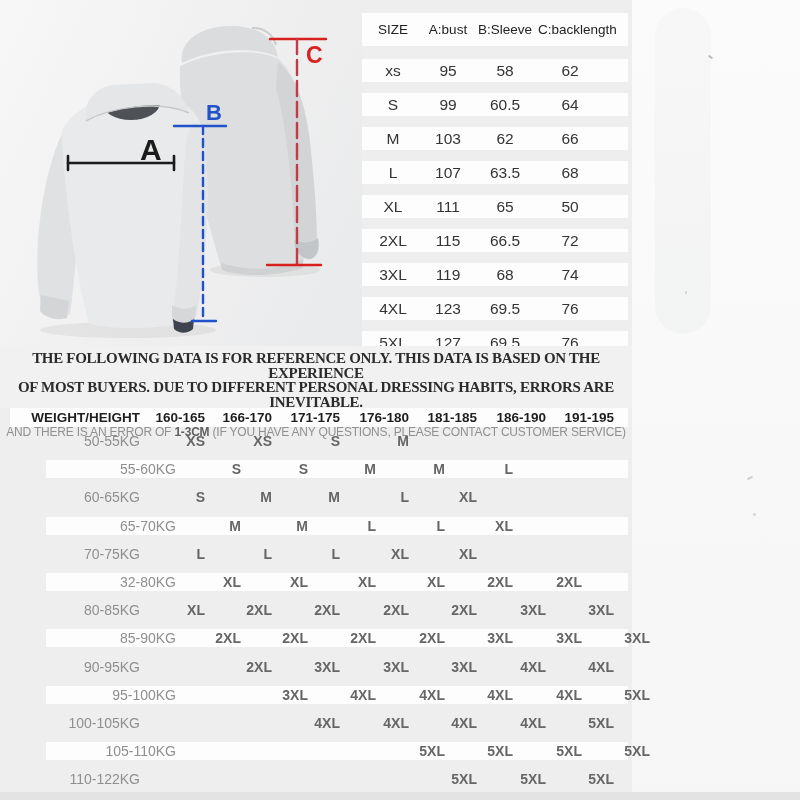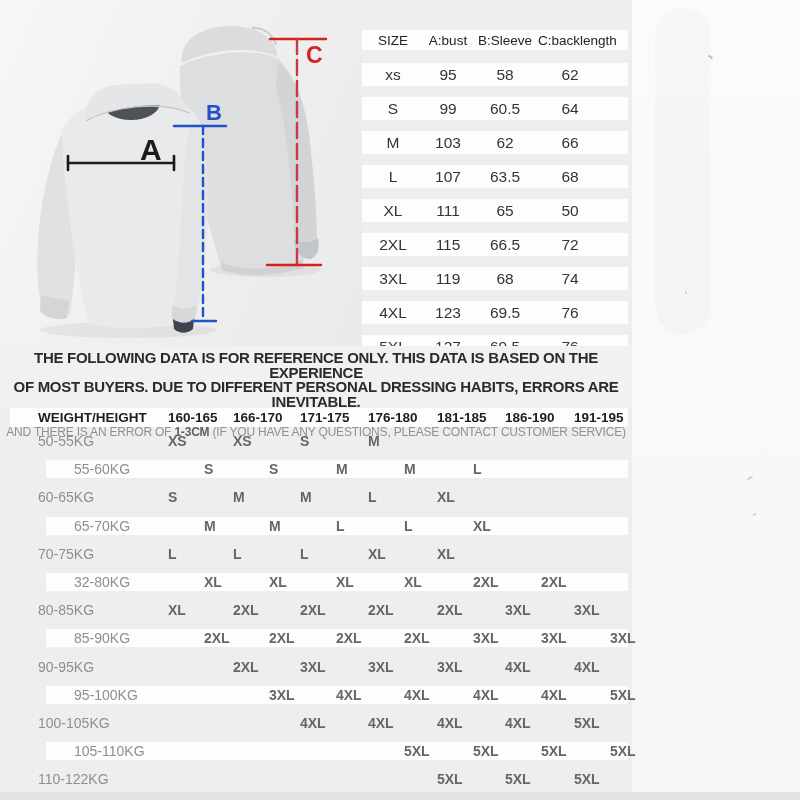--- a/index.html
+++ b/index.html
@@ -21,35 +21,35 @@
 
   
   .photo { position:absolute; left:0; top:0; width:362px; height:346px;
            background:linear-gradient(115deg,#f7f7f8 0%,#efeff0 55%,#e9eaeb 100%); }
   .photo svg { display:block; }
 
   
   .size-table { position:absolute; left:362px; top:8px; width:266px; }
   .st-row { display:grid; grid-template-columns:62px 48px 66px 64px; padding-right:26px;
             align-items:center; text-align:center; background:#fdfdfe; }
-  .st-header { height:20px; margin-top:22px; margin-bottom:13px; font-size:13.5px; color:#222324; }
+  .st-header { height:33px; margin-top:5px; margin-bottom:13px; font-size:13.5px; color:#222324; }
   .st-band  { height:23px; margin-bottom:11px; font-size:15.5px; color:#343434; }
 
   
   .disclaimer { position:absolute; left:0; top:346px; width:632px; height:62px;
                 text-align:center; background:#f1f1f2; }
   .d-main { padding-top:5px; font-weight:bold; font-size:15px; line-height:14.5px;
-            color:#2b2b2b; letter-spacing:-0.3px; }
+            color:#2b2b2b; letter-spacing:-0.3px;font-family:Liberation Serif, serif; }
   .d-note { margin-top:4px; font-size:12px; line-height:12.5px; color:#8f9092; letter-spacing:-0.2px; }
   .d-note b { color:#5f5f60; }
 
   
   .fit-table { position:absolute; left:10px; top:408px; width:618px; }
   .ft-row { display:grid; grid-template-columns:130px 65px 67px 68px 69px 68px 69px 68px;
-            align-items:center; text-align:left; height:28.2px;padding-left:28px; }
+            align-items:center; text-align:right; height:28.2px; }
   .ft-header { height:19px; background:#fdfdfe; font-weight:bold; font-size:13.5px; color:#1e1e1f; }
   .ft-band-white { background:linear-gradient(180deg, rgba(0,0,0,0) 0px, rgba(0,0,0,0) 5px,
                    #fdfdfe 5px, #fdfdfe 23px, rgba(0,0,0,0) 23px);margin-left:36px; }
   .ft-weight { font-size:14px; color:#8f8f90; }
   .ft-size   { font-size:14px; font-weight:bold; color:#666667; }
 </style>
 </head>
 <body>
 
 <div class="canvas">

